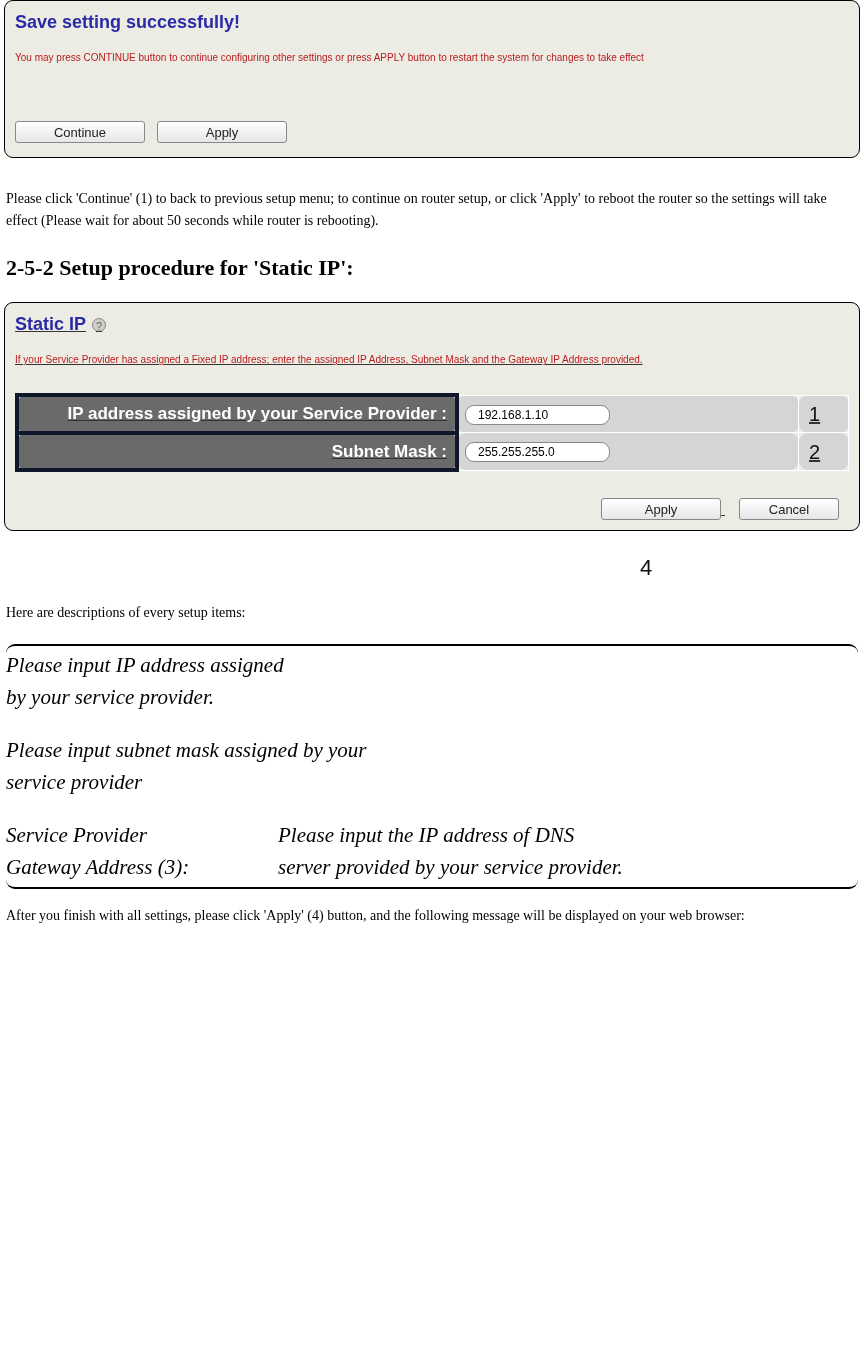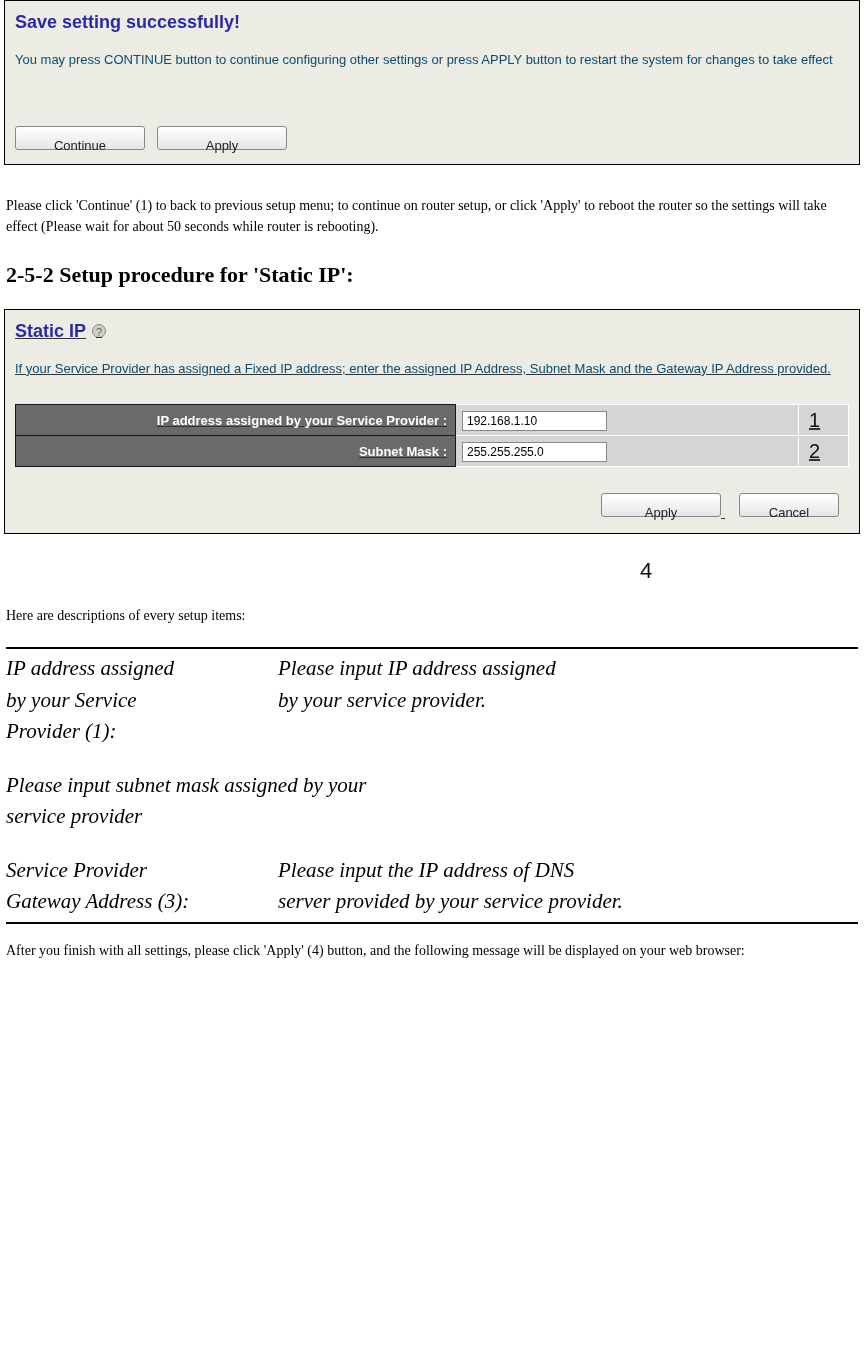--- a/index.html
+++ b/index.html
@@ -1,15 +1,15 @@
 <!DOCTYPE html>
 <html><head>
 <meta charset="utf-8">
 <style>
-* { margin: 0; padding: 0; box-sizing: border-box; }
+* { margin: 0; padding: 0; box-sizing: border-box; border-radius: 9px; }
 body {
   font-family: Georgia, 'Times New Roman', serif;
   font-size: 20px;
   color: #000;
   background: #fff;
   width: 864px;
   line-height: 1.5;
 }
 
 
@@ -39,50 +39,50 @@
   border-radius: 50%;
   background: #d0d0c8;
   border: 1px solid #888;
   font-size: 11px;
   line-height: 14px;
   text-align: center;
   color: #665;
   font-weight: normal;
 }
 .panel-desc {
-  font-size: 13px;
-  color: #0c4a6e;
+  font-size: 10px;
+  color: #b91c1c;
   margin-bottom: 26px;
 }
 .btn {
   display: inline-block;
   background: linear-gradient(#fff, #e6e6e6);
   border: 1px solid #888;
   border-radius: 3px;
-  padding: 11px 22px;
+  padding: 1px 22px;
   font-size: 13px;
   font-family: Arial, sans-serif;
   color: #222;
   cursor: pointer;
   width: 130px;
   text-align: center;
   height: 22px;
 }
 .btn-row { display: flex; gap: 12px; }
 
 
 .form-table { border-collapse: collapse; width: 100%; }
 .form-table td.label-cell {
   background: #6a6a6a;
   color: #fff;
   font-weight: bold;
-  font-size: 13px;
+  font-size: 17px;
   text-align: right;
   padding: 4px 8px;
-  border: 1px solid #0f172a;
+  border: 4px solid #0f172a;
   width: 440px;
 }
 .form-table td.input-cell {
   background: #d5d5d5;
   border: 1px solid #fff;
   padding: 2px 6px;
 }
 .form-table td.num-cell {
   background: #d5d5d5;
   border: 1px solid #fff;
@@ -90,21 +90,21 @@
   text-align: left;
   font-family: Arial, sans-serif;
   font-size: 20px;
   color: #111;
   padding-left: 10px;
 }
 .form-table input[type=text] {
   font-family: Arial, sans-serif;
   font-size: 12px;
   border: 1px solid #888;
-  padding: 2px 4px;
+  padding: 2px 12px;
   width: 145px;
   background: #fff;
 }
 .form-actions {
   text-align: right;
   margin-top: 26px;
   padding-right: 10px;
 }
 
 
@@ -187,21 +187,20 @@
     <button class="btn" style="width:100px;margin-left:14px">Cancel</button>
   </div>
 </div>
 
 <div class="annotation-4">4</div>
 
 <p class="doc-text">Here are descriptions of every setup items:</p>
 
 <div class="desc-table" style="padding-top:4px;padding-bottom:4px;">
   <div class="desc-row">
-    <div>IP address assigned<br>by your Service<br>Provider (1):</div>
     <div>Please input IP address assigned<br>by your service provider.</div>
   </div>
   <div class="desc-spacer"></div>
   <div class="desc-row">
     <div>Please input subnet mask assigned by your<br>service provider</div>
   </div>
   <div class="desc-spacer"></div>
   <div class="desc-row">
     <div>Service Provider<br>Gateway Address (3):</div>
     <div>Please input the IP address of DNS<br>server provided by your service provider.</div>

